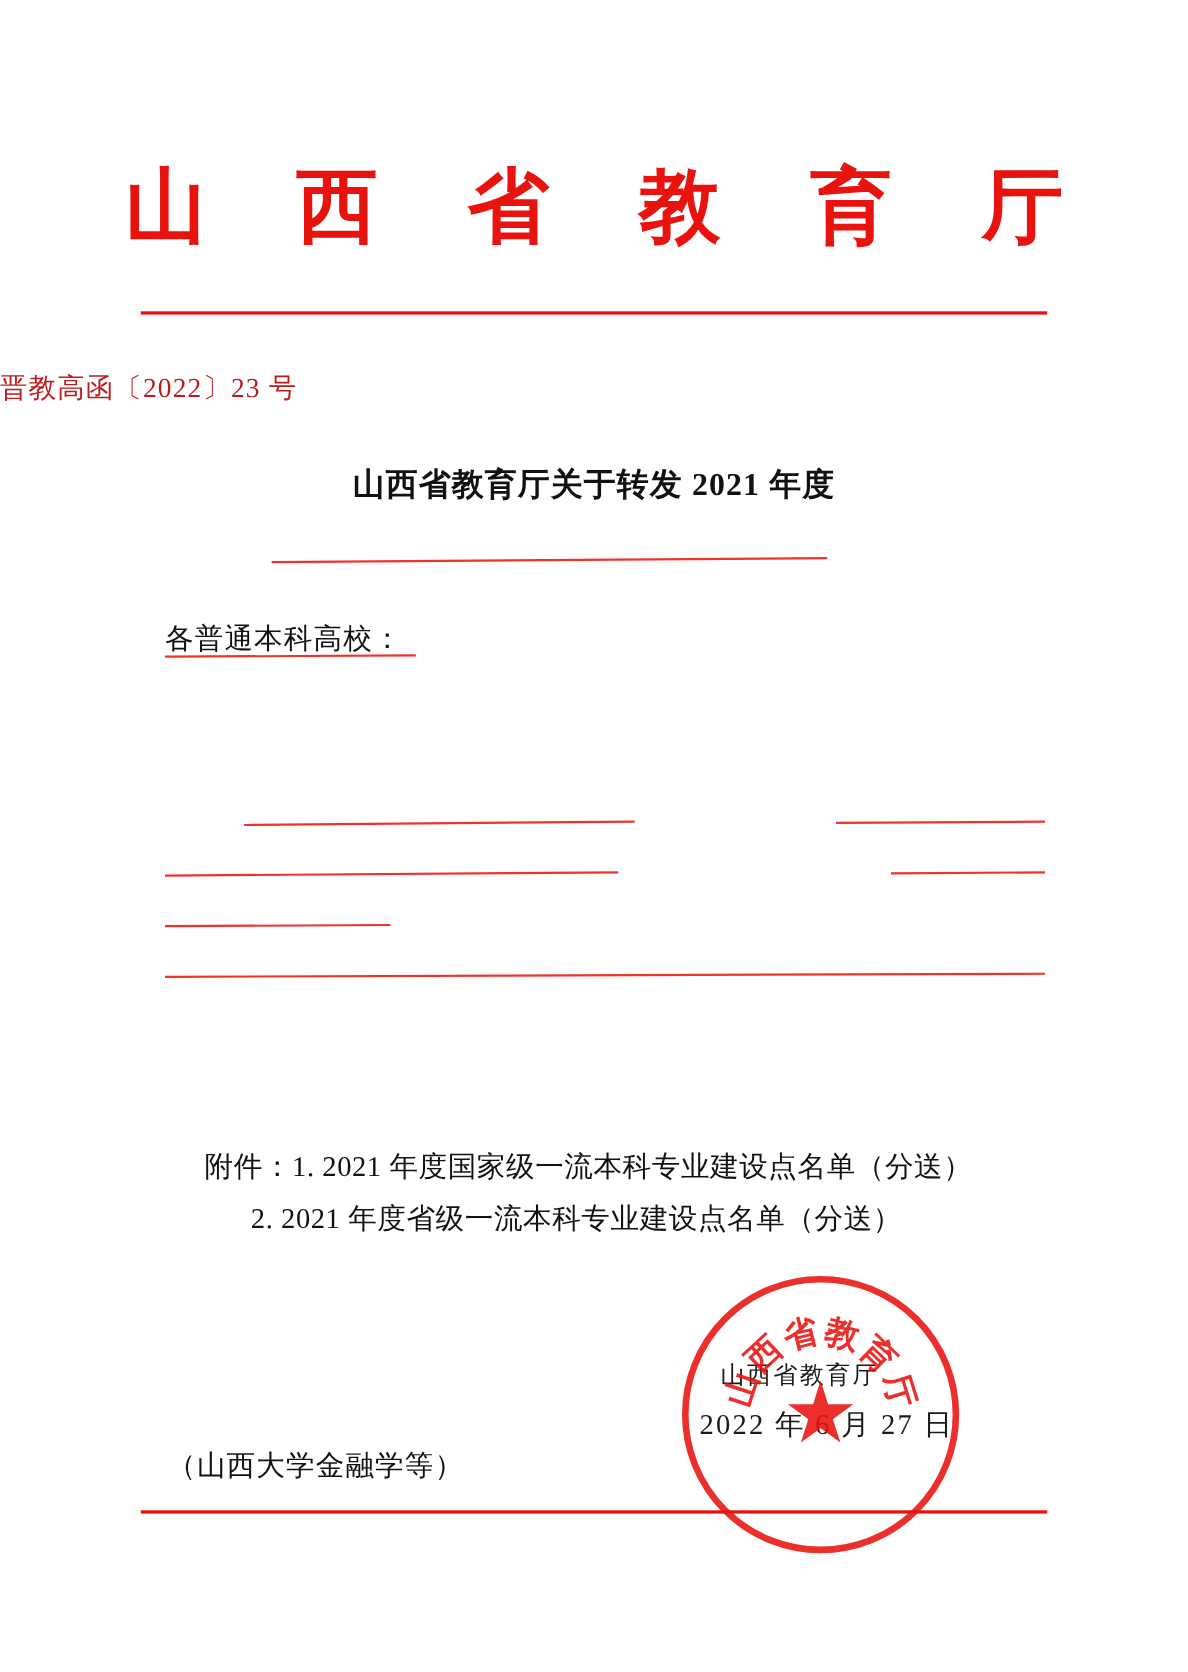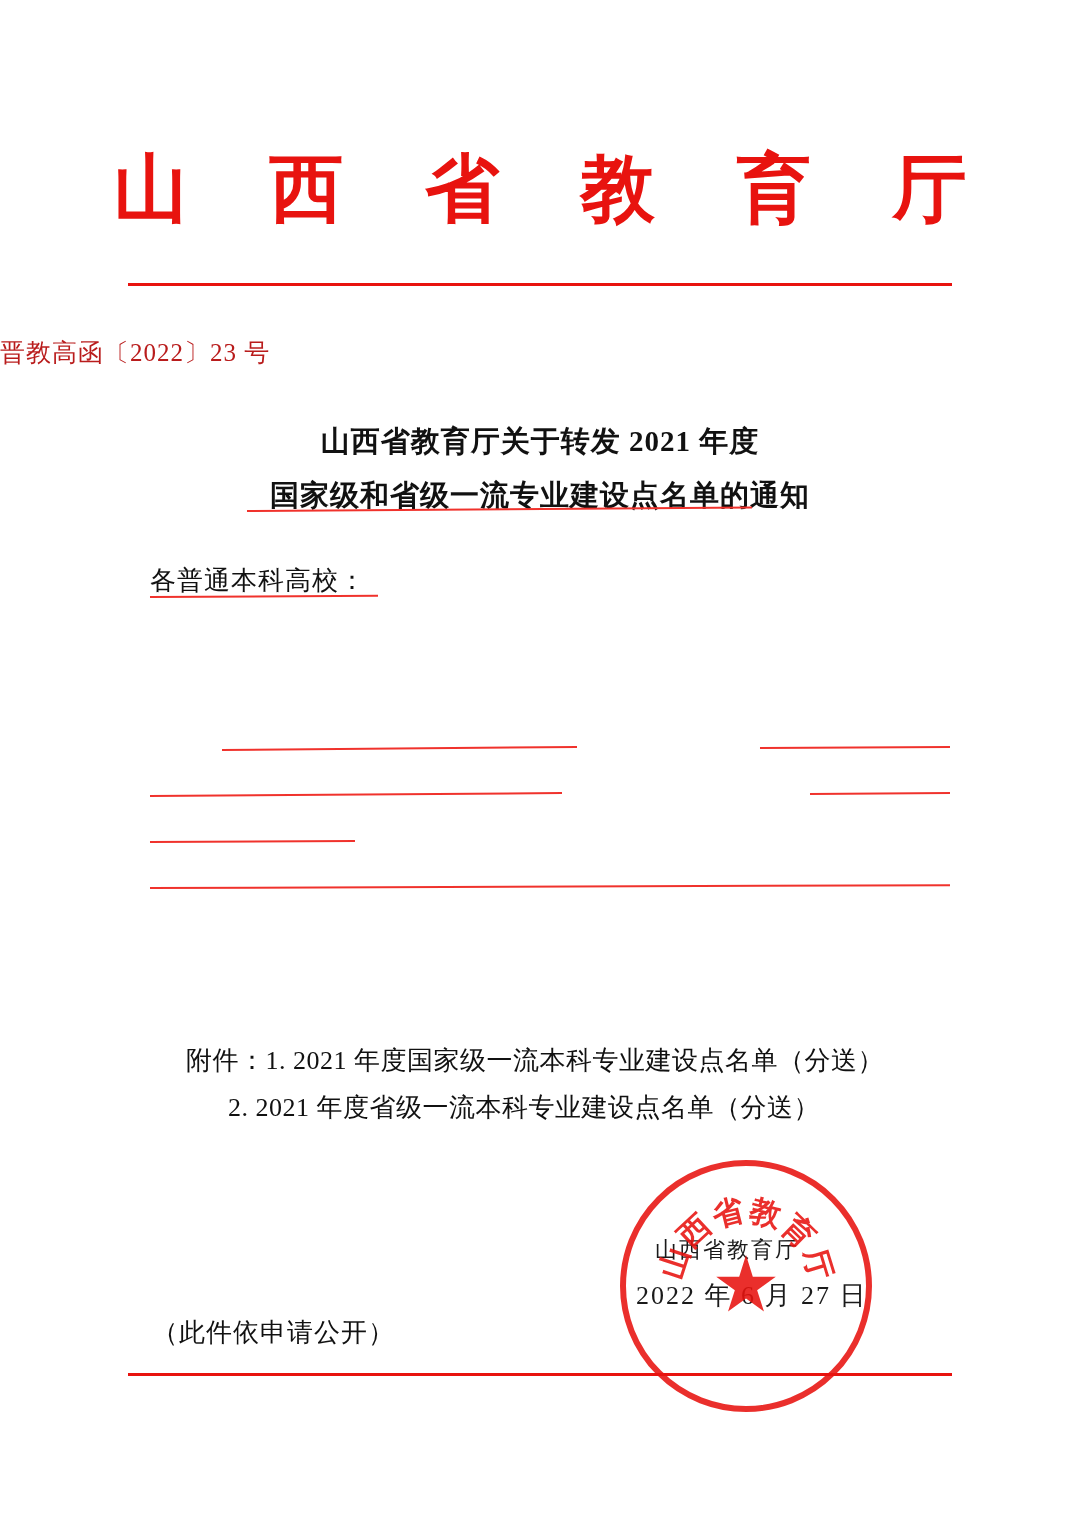--- a/index.html
+++ b/index.html
@@ -202,21 +202,20 @@
   <div class="masthead">
     <div class="masthead-title">山 西 省 教 育 厅</div>
   </div>
 
   <div class="red-rule top"></div>
 
   <div class="doc-number">晋教高函〔2022〕23 号</div>
 
   <div class="doc-title">
     <span class="line">山西省教育厅关于转发 2021 年度</span>
-    <span class="line">国家级和省级一流专业建设点名单的通知</span>
   </div>
 
   <div class="salutation">各普通本科高校：</div>
 
 
   <div class="attachments">
     <div class="a1">附件：1. 2021 年度国家级一流本科专业建设点名单（分送）</div>
     <div class="a2">2. 2021 年度省级一流本科专业建设点名单（分送）</div>
   </div>
 
@@ -229,21 +228,21 @@
       <span style="transform: rotate(-72deg) translate(-0.5em, -96px) rotate(0deg);">山</span>
       <span style="transform: rotate(-43deg) translate(-0.5em, -96px) rotate(0deg);">西</span>
       <span style="transform: rotate(-14deg) translate(-0.5em, -96px) rotate(0deg);">省</span>
       <span style="transform: rotate(15deg) translate(-0.5em, -96px) rotate(0deg);">教</span>
       <span style="transform: rotate(44deg) translate(-0.5em, -96px) rotate(0deg);">育</span>
       <span style="transform: rotate(73deg) translate(-0.5em, -96px) rotate(0deg);">厅</span>
     </div>
     <div class="seal-star"></div>
   </div>
 
-  <div class="footer-note">（此件依申请公开）</div>
+  <div class="footer-note">（山西大学金融学等）</div>
 
   <div class="red-rule bottom"></div>
 
   <div class="ul" style="left:247px; top:510px; width:505px; transform: rotate(-0.4deg);"></div>
   <div class="ul" style="left:150px; top:596px; width:228px; transform: rotate(-0.3deg);"></div>
   <div class="ul" style="left:222px; top:749px; width:355px; transform: rotate(-0.5deg);"></div>
   <div class="ul" style="left:760px; top:747px; width:190px; transform: rotate(-0.3deg);"></div>
   <div class="ul" style="left:150px; top:795px; width:412px; transform: rotate(-0.4deg);"></div>
   <div class="ul" style="left:810px; top:793px; width:140px; transform: rotate(-0.4deg);"></div>
   <div class="ul" style="left:150px; top:841px; width:205px; transform: rotate(-0.3deg);"></div>

